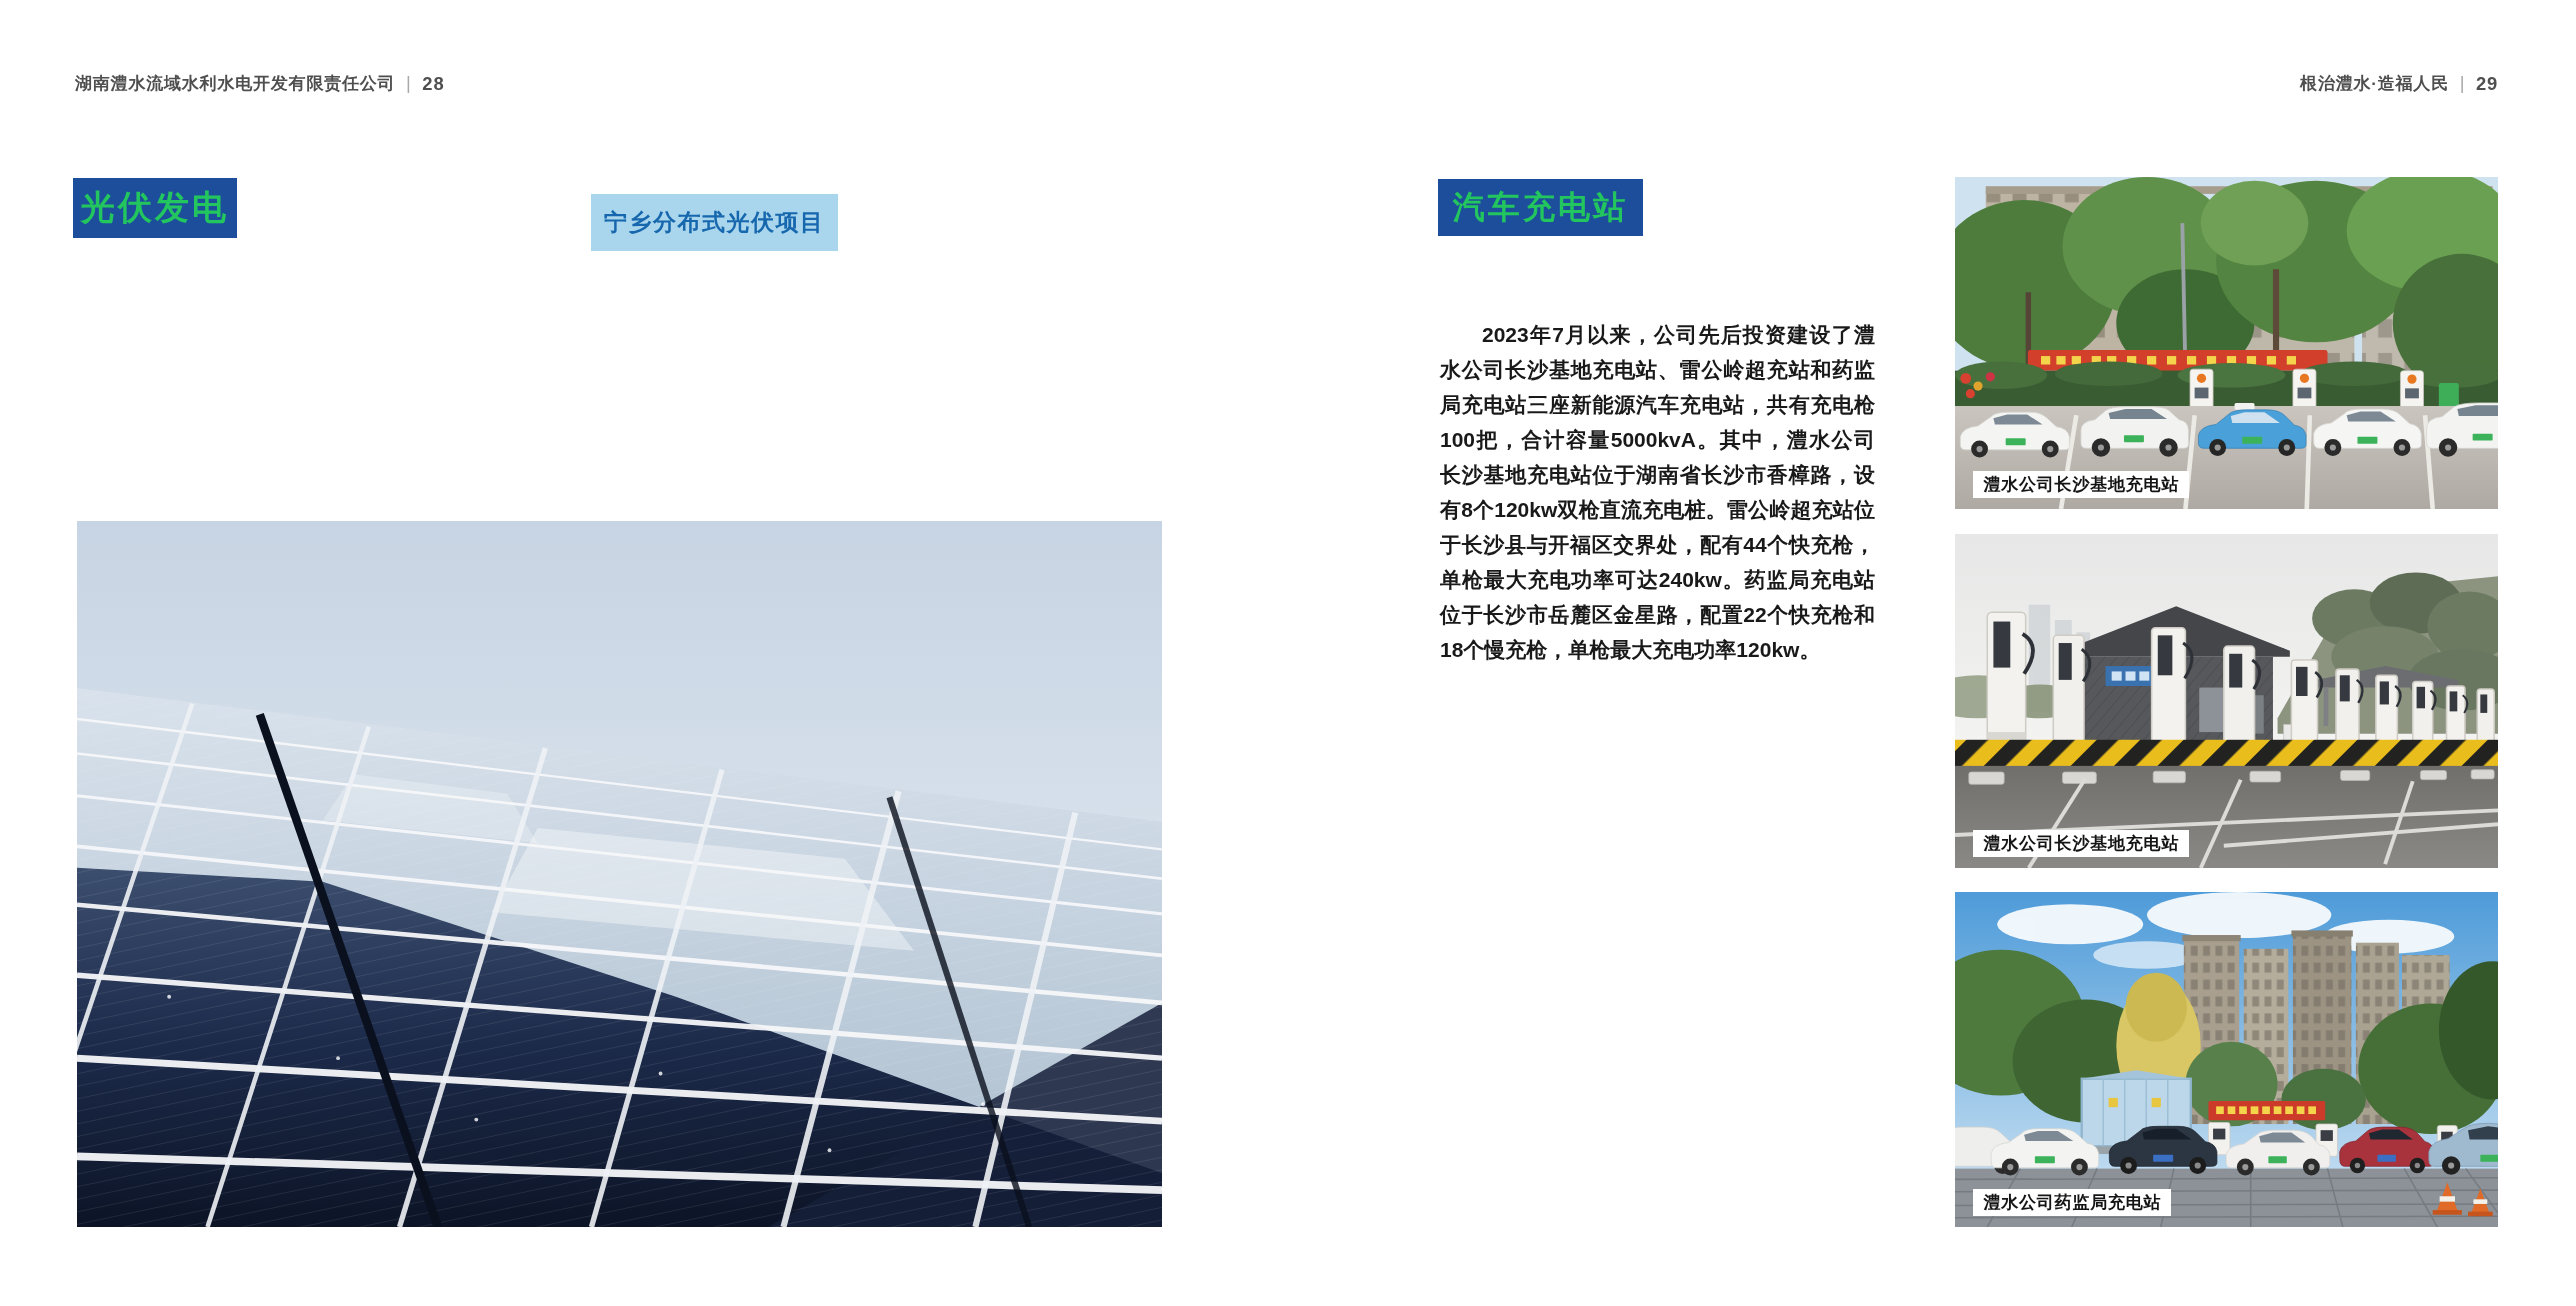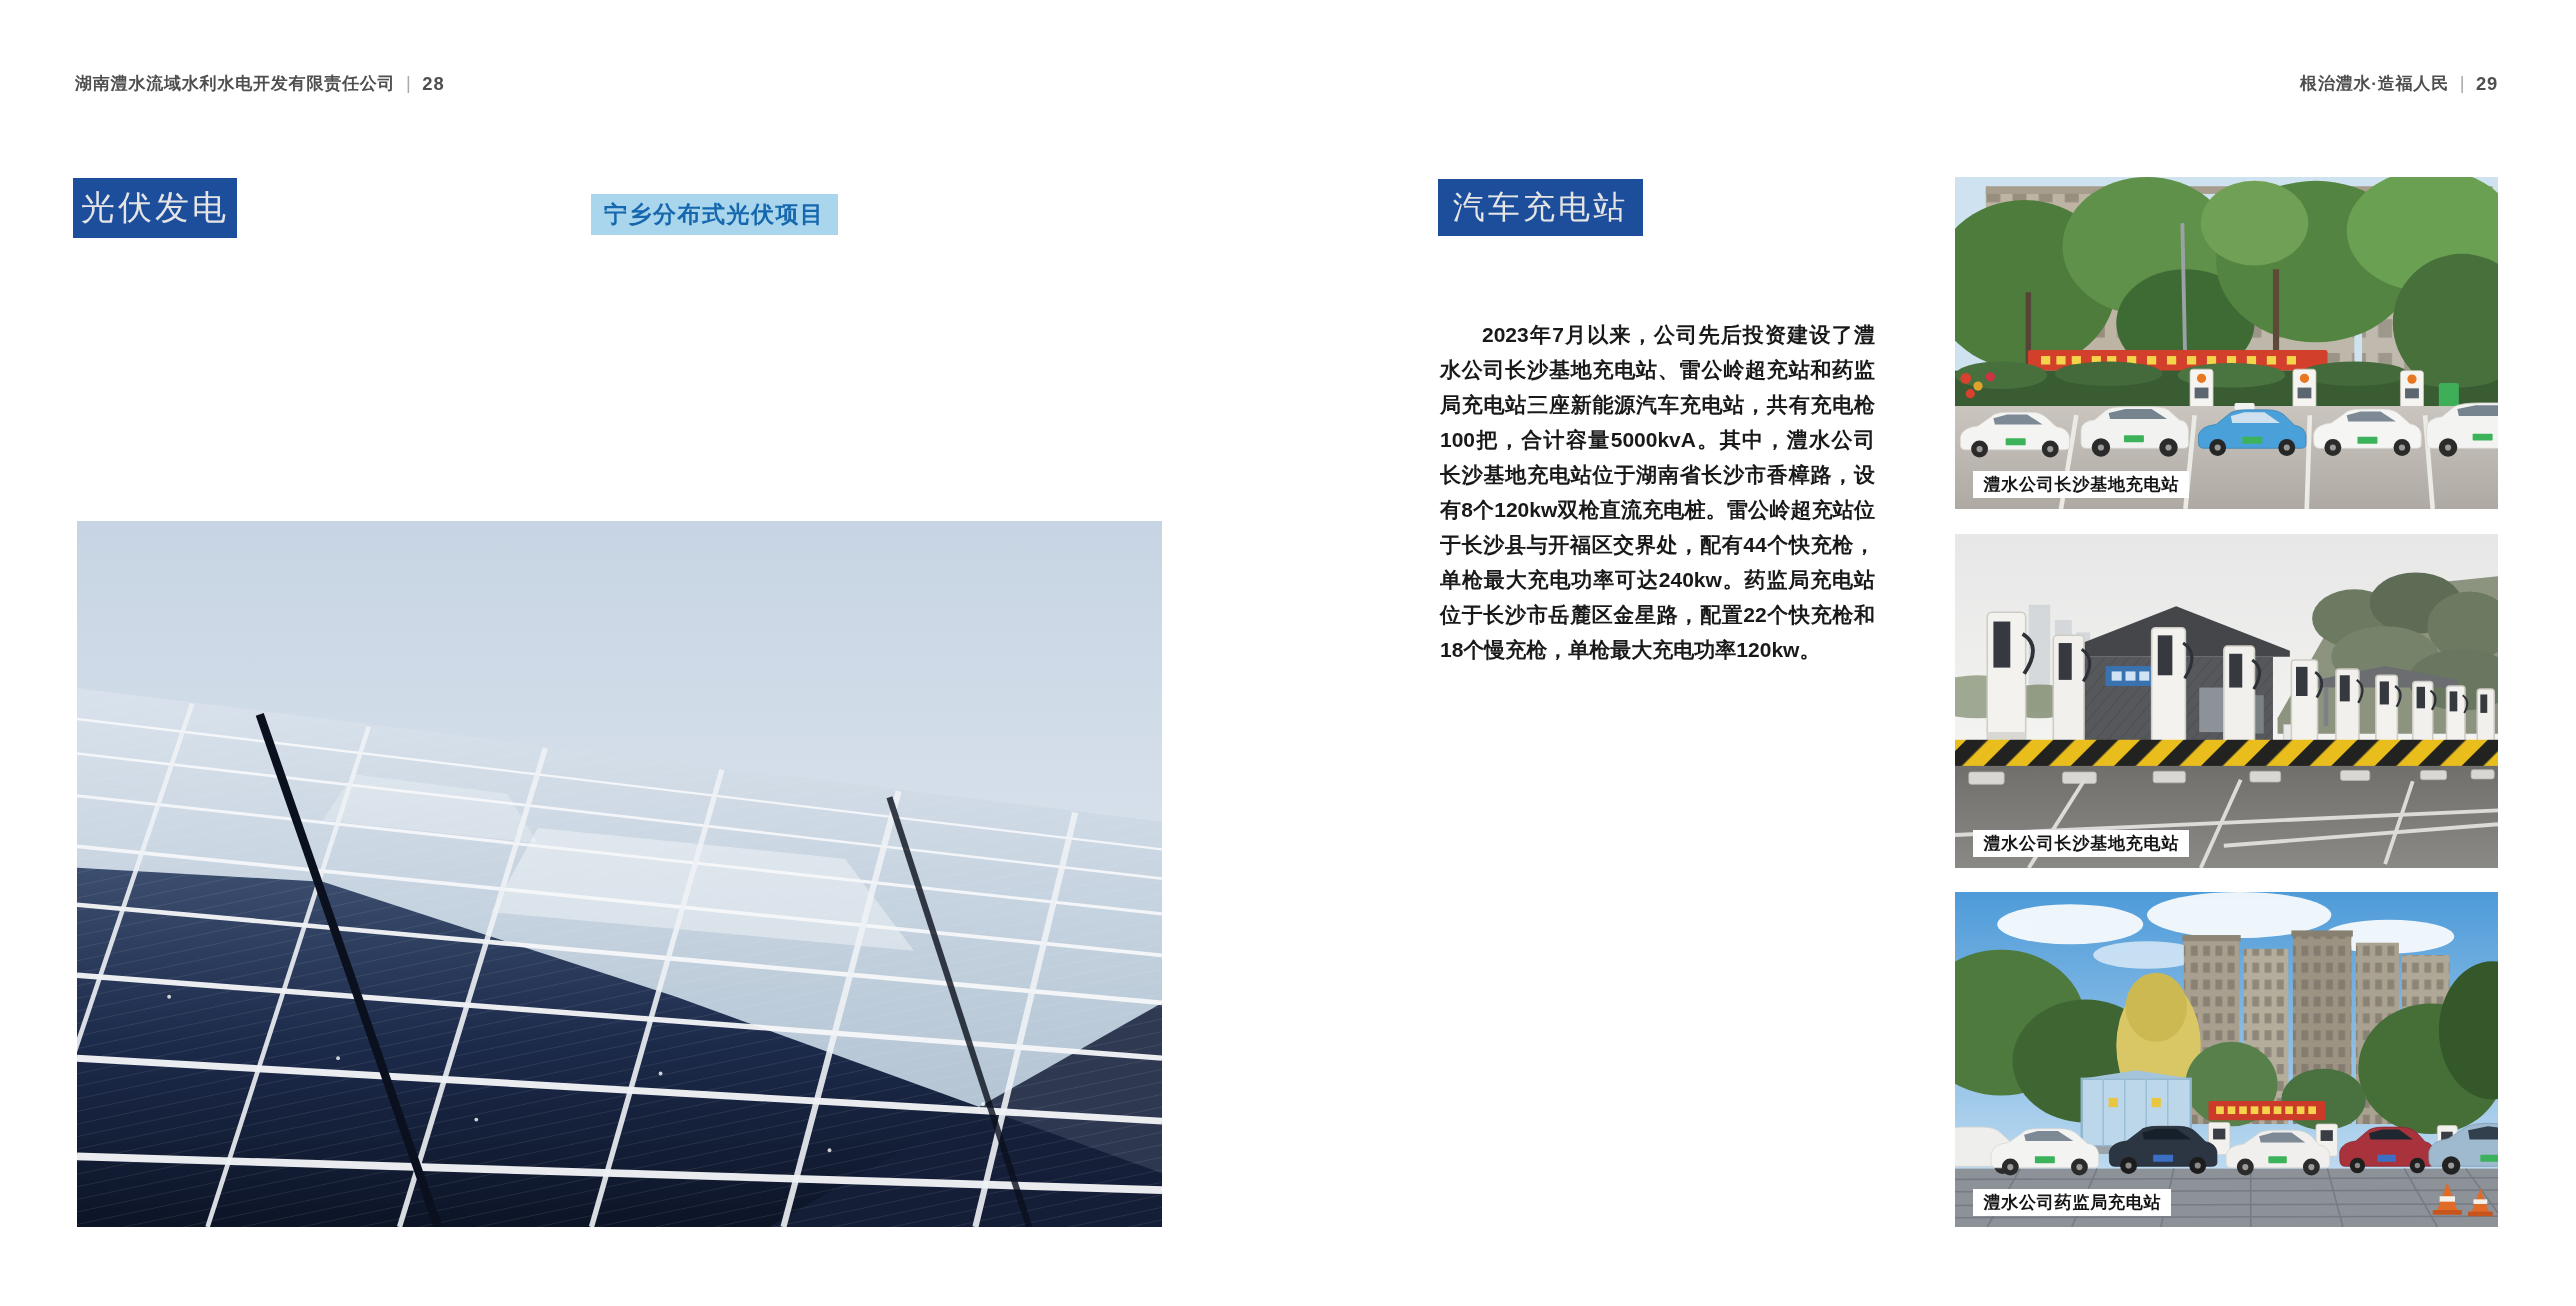--- a/index.html
+++ b/index.html
@@ -6,28 +6,28 @@
   .page{position:relative;width:2576px;height:1306px;background:#ffffff;overflow:hidden;
         font-family:"Liberation Sans","DejaVu Sans",sans-serif;}
   
   .hdr{position:absolute;top:72px;font-size:17px;font-weight:bold;color:#4f4f4f;
        display:flex;align-items:center;gap:10.7px;letter-spacing:0.8px;}
   .hdr-left{left:75px;}
   .hdr-right{right:78px;}
   .hdr .divider{color:#a9a9a9;font-weight:normal;font-size:18.4px;transform:translateY(-0.8px);}
   .hdr .pageno{font-size:18.4px;}
   
-  .badge{position:absolute;background:#1d4e9b;color:#e5e5e5;font-weight:normal;
+  .badge{position:absolute;background:#1d4e9b;color:#22c55e;font-weight:bold;
          display:flex;align-items:center;justify-content:center;letter-spacing:3.1px;text-align:right;}
   .badge-pv{left:73px;top:178px;width:164px;height:60px;font-size:34px;}
   .badge-ev{left:1438px;top:179px;width:205px;height:57px;font-size:32px;}
   
   .subtitle{position:absolute;left:591px;top:194px;height:41px;background:#a9d6ec;
             color:#1667ad;font-size:23px;font-weight:bold;display:inline-flex;
-            align-items:center;padding:0 13px;letter-spacing:1.5px;}
+            align-items:center;padding:8px 13px;letter-spacing:1.5px;}
   
   .para{position:absolute;text-align:justify;text-indent:2em;color:#191919;font-weight:600;}
   .para-left{left:580px;top:266px;width:581px;font-size:21px;line-height:32px;}
   .para-right{left:1440px;top:317px;width:435px;font-size:21px;line-height:35px;}
   
   .photo{position:absolute;overflow:hidden;background:#d8dde2;}
   .photo svg{display:block;width:100%;height:100%;}
   .photo-solar{left:77px;top:521px;width:1085px;height:706px;}
   .photo-1{left:1955px;top:177px;width:543px;height:332px;}
   .photo-2{left:1955px;top:534px;width:543px;height:334px;}

